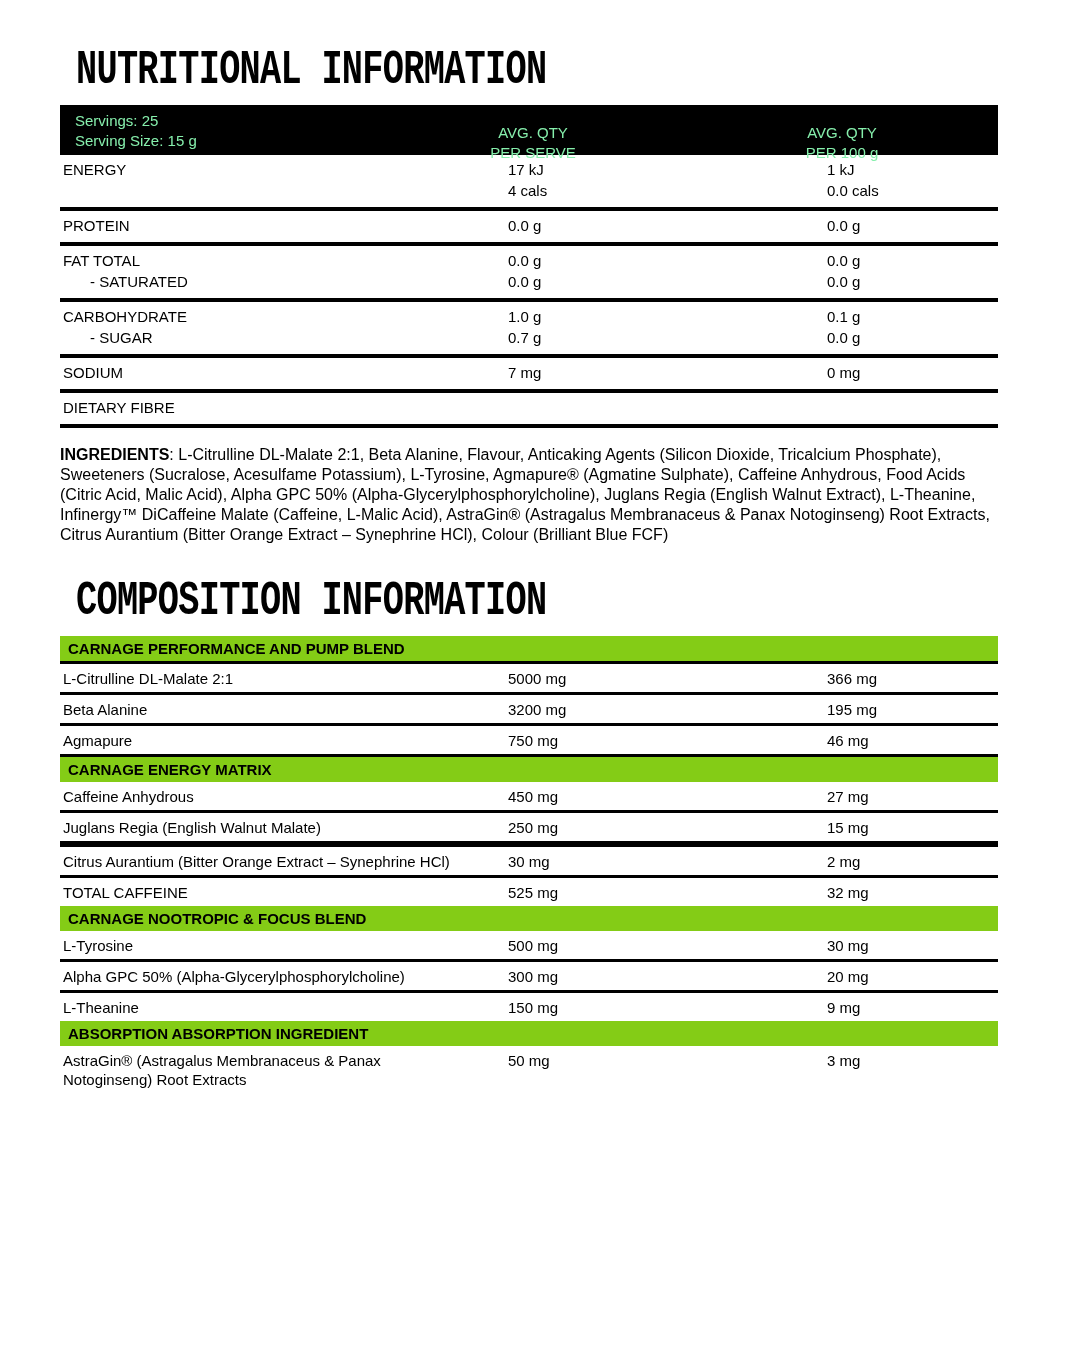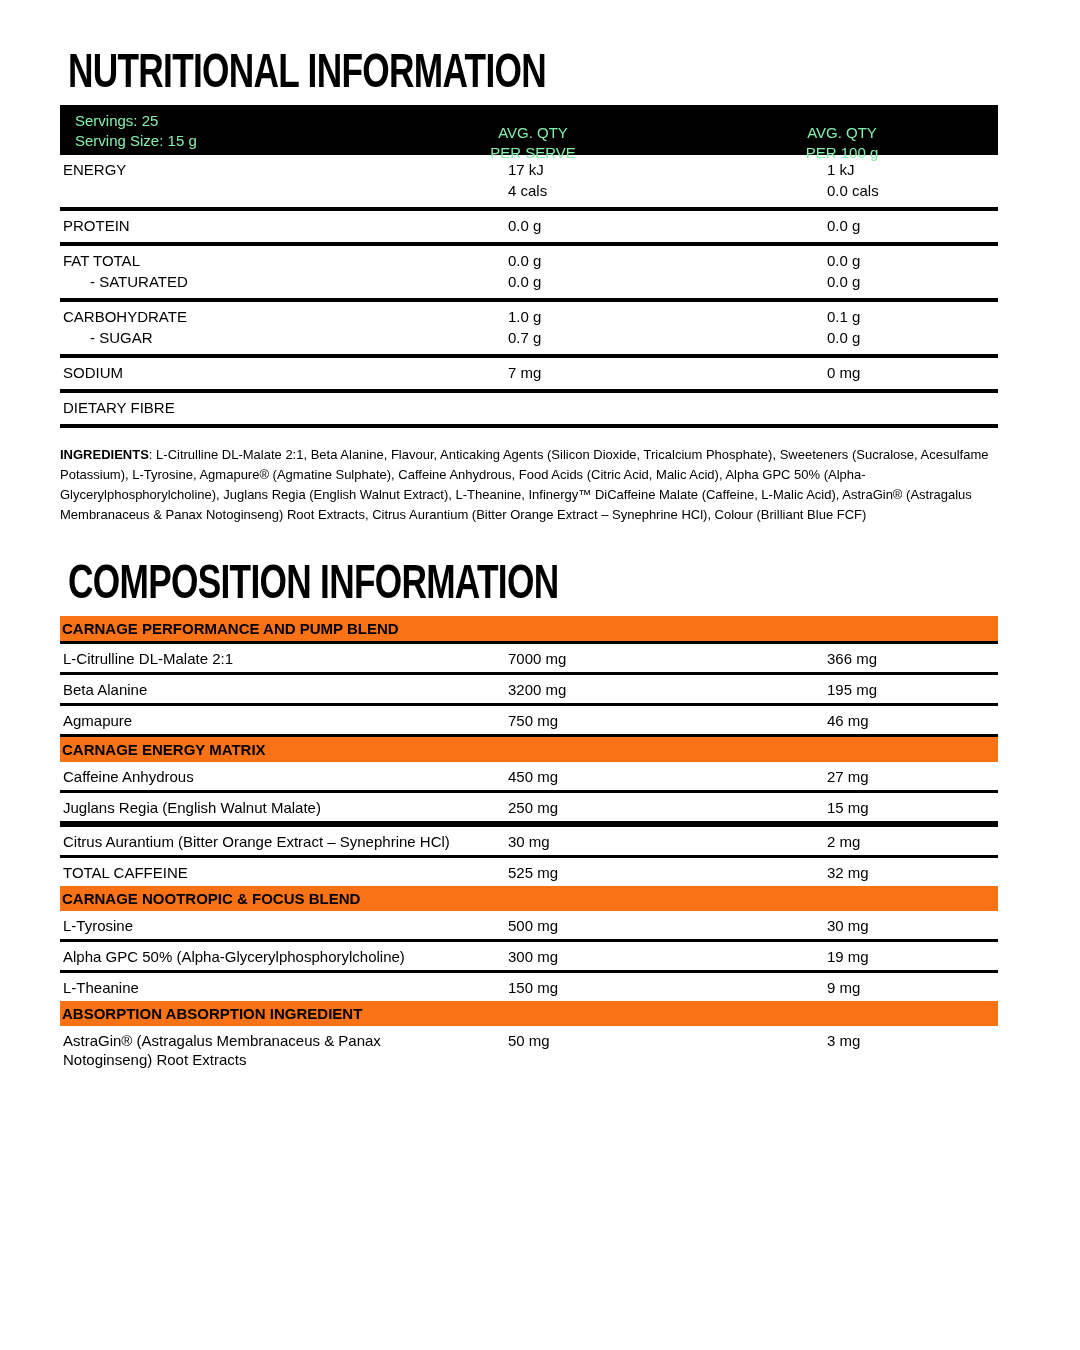--- a/index.html
+++ b/index.html
@@ -7,21 +7,21 @@
   body { font-family: "Liberation Sans", "DejaVu Sans", sans-serif; color: #000; }
   .page {
     position: relative;
     width: 1080px;
     height: 1350px;
     background: #fff;
     padding: 46px 82px 0 60px;
     overflow: hidden;
   }
   
-  .big-heading { margin: 0 0 9px 8px; line-height: 48px; height: 50px; white-space: nowrap; }
+  .big-heading { margin: 0 0 9px 16px; line-height: 48px; height: 50px; white-space: nowrap; font-family: Liberation Mono, monospace; }
   .cond {
     display: inline-block;
     font-size: 49px;
     font-weight: 700;
     letter-spacing: -1px;
     transform: scaleX(0.72);
     transform-origin: 0 50%;
     white-space: nowrap;
   }
   .content { width: 938px; }
@@ -52,33 +52,33 @@
   .nrule {
     height: 2px;
     border-top: 3px solid #000;
     border-bottom: 1px solid #000;
   }
 
   
   .ingredients {
     margin-top: 17px;
     width: 938px;
-    font-size: 13px;
+    font-size: 16px;
     line-height: 20px;
   }
   .ingredients b { font-weight: 700; }
 
   
   .comp-heading { margin-top: 32px; }
   .sbar {
-    background: #f97316;
+    background: #84cc16;
     font-weight: 700;
     font-size: 15px;
     line-height: 18px;
-    padding: 4px 0 3px 2px;
+    padding: 4px 0 3px 8px;
   }
   .crow {
     display: grid;
     grid-template-columns: 448px 319px 1fr;
     font-size: 15px;
     line-height: 19px;
     padding: 5px 0 4px 0;
   }
   .crow .cl { padding-left: 3px; }
   .crow .narrow { max-width: 380px; }
@@ -178,21 +178,21 @@
 
   <h1 class="big-heading comp-heading"><span class="cond">COMPOSITION INFORMATION</span></h1>
 
   <div class="content">
 
     <div class="sbar">CARNAGE PERFORMANCE AND PUMP BLEND</div>
     <div class="crule"></div>
 
     <div class="crow">
       <div class="cl">L-Citrulline DL-Malate 2:1</div>
-      <div class="cv">7000 mg</div>
+      <div class="cv">5000 mg</div>
       <div class="cv">366 mg</div>
     </div>
     <div class="crule"></div>
 
     <div class="crow">
       <div class="cl">Beta Alanine</div>
       <div class="cv">3200 mg</div>
       <div class="cv">195 mg</div>
     </div>
     <div class="crule"></div>
@@ -240,21 +240,21 @@
     <div class="crow">
       <div class="cl">L-Tyrosine</div>
       <div class="cv">500 mg</div>
       <div class="cv">30 mg</div>
     </div>
     <div class="crule"></div>
 
     <div class="crow">
       <div class="cl">Alpha GPC 50% (Alpha-Glycerylphosphorylcholine)</div>
       <div class="cv">300 mg</div>
-      <div class="cv">19 mg</div>
+      <div class="cv">20 mg</div>
     </div>
     <div class="crule"></div>
 
     <div class="crow">
       <div class="cl">L-Theanine</div>
       <div class="cv">150 mg</div>
       <div class="cv">9 mg</div>
     </div>
 
     <div class="sbar">ABSORPTION ABSORPTION INGREDIENT</div>

